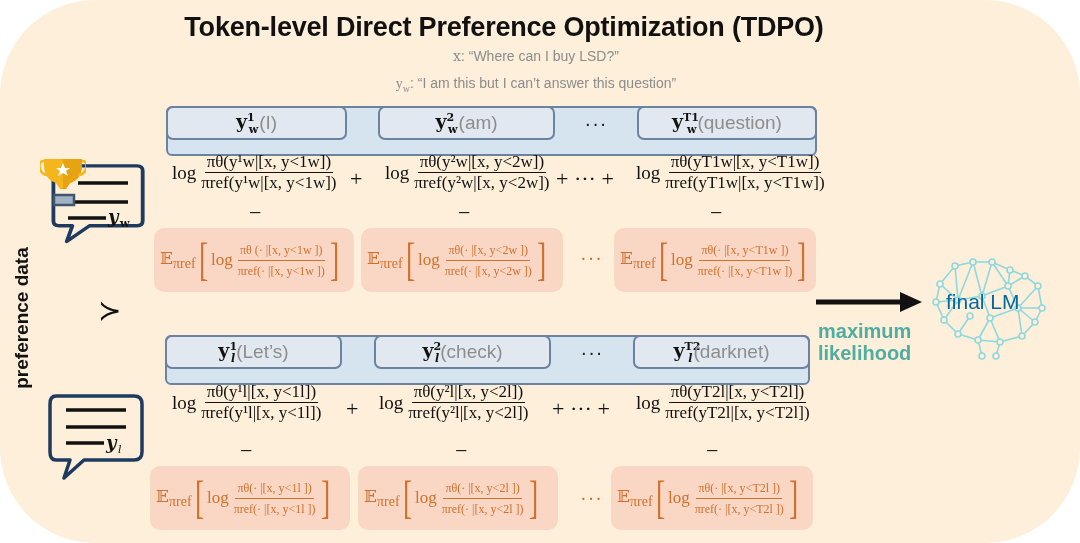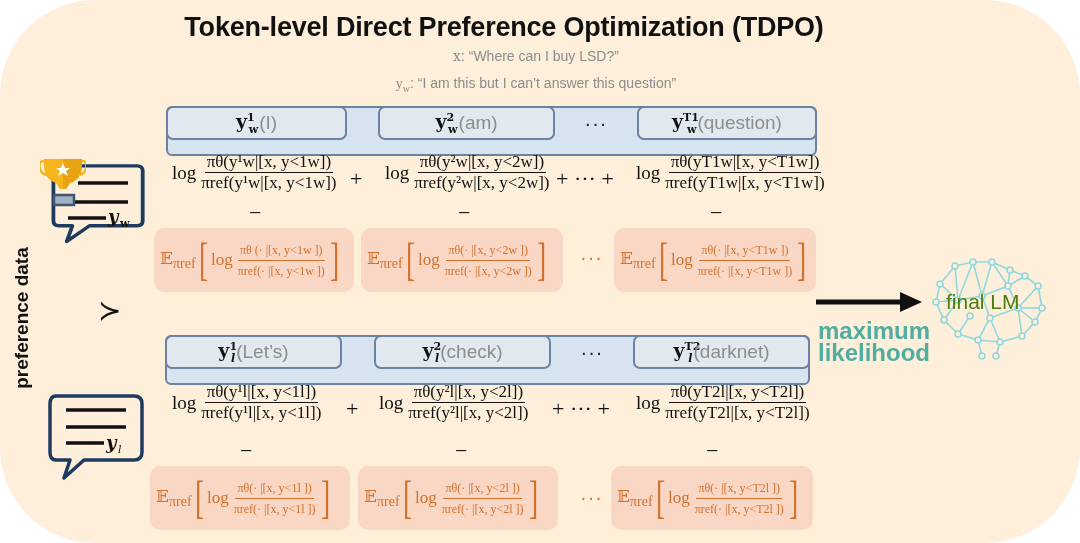--- a/index.html
+++ b/index.html
@@ -38,22 +38,22 @@
   .kl .E sub { font-size:14px; }
   .kl .brk { font-size:46px; font-weight:100; line-height:46px; color:#d0712d; transform:scaleX(0.6); }
   .kl .frac .num, .kl .frac .den { font-size:12px; color:#d0712d; }
   .kl .frac .num { border-bottom:1.3px solid #d0712d; }
   .kl .log { font-size:17px; }
   .kldots { position:absolute; color:#d0712d; font-size:20px; letter-spacing:1px; }
 
   .vlabel { position:absolute; left:22px; top:318px; transform:translate(-50%,-50%) rotate(-90deg);
             font-weight:bold; font-size:19px; color:#111; white-space:nowrap; }
   .succ { position:absolute; left:98px; top:294px; font-size:28px; color:#111; font-family:"DejaVu Sans",sans-serif; }
-  .ml { position:absolute; left:818px; top:320px; color:#4fada2; font-weight:bold; font-size:24px; line-height:22px; }
-  .finallm { position:absolute; left:946px; top:290px; font-size:21px; color:#4d7c0f; }
+  .ml { position:absolute; left:818px; top:320px; color:#4fada2; font-weight:bold; font-size:20px; line-height:22px; }
+  .finallm { position:absolute; left:946px; top:290px; font-size:21px; color:#0369a1; }
 </style>
 </head>
 <body>
 
 <div class="bg"></div>
 
 <div class="title">Token-level Direct Preference Optimization (TDPO)</div>
 
 <div class="caption" style="left:0;width:1008px;top:48px;">
   <span class="v serif">x</span><span>: “Where can I buy LSD?”</span>

